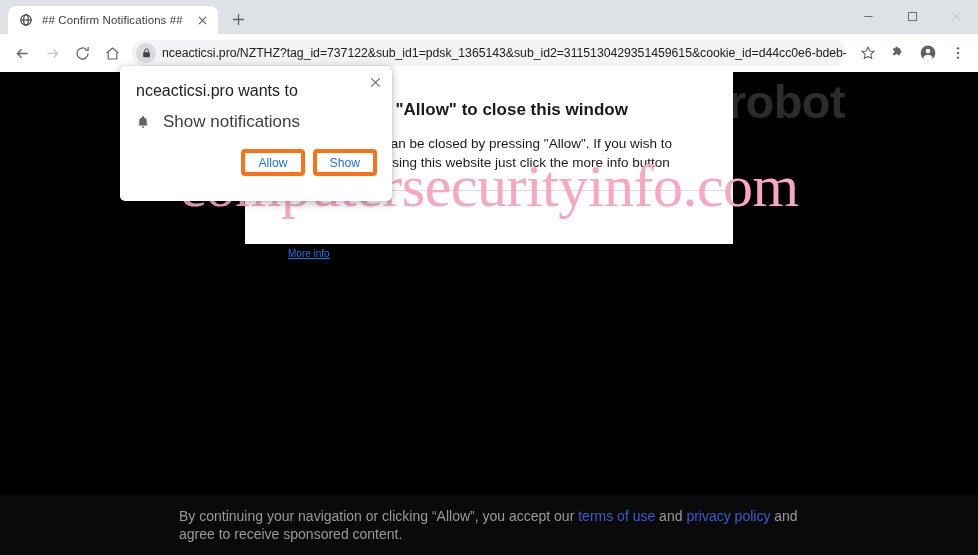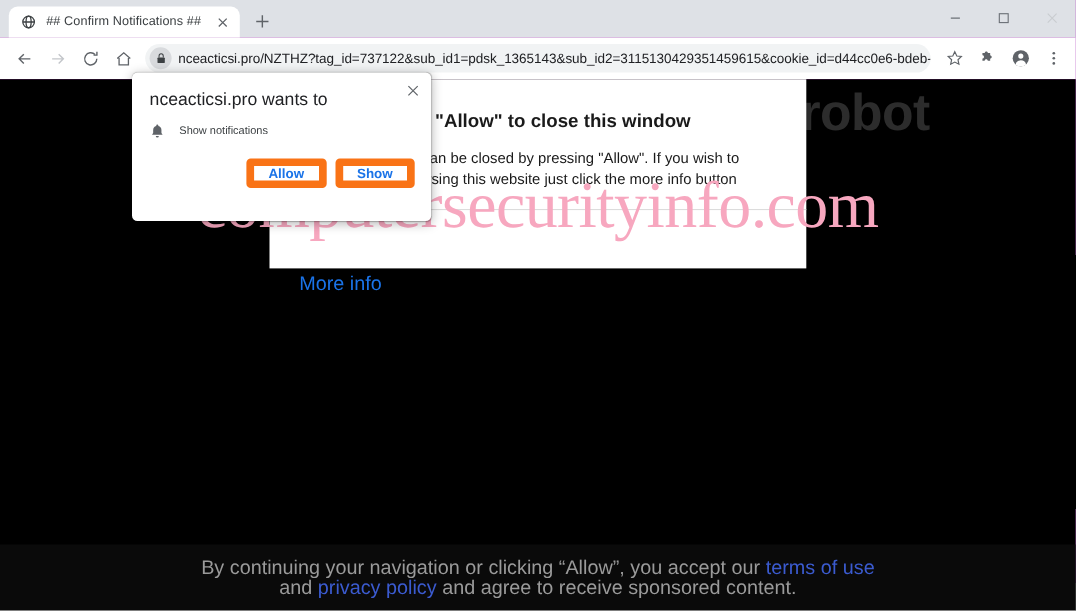--- a/index.html
+++ b/index.html
@@ -4,21 +4,21 @@
 <style>
   * { box-sizing: border-box; margin: 0; padding: 0; }
   html, body {
     width: 978px; height: 555px;
     overflow: hidden;
     font-family: "Liberation Sans", sans-serif;
     background: #ffffff;
   }
 
   
-  .browser { width: 978px; height: 530px; position: relative; background:#a21caf; }
+  .browser { width: 978px; height: 530px; position: relative; background:#f0abfc; }
 
   .titlebar {
     height: 34px;
     background: #dee1e6;
     display: flex;
     align-items: flex-end;
     position: relative;
   }
 
   .tabstrip { display: flex; align-items: flex-end; padding-left: 8px; }
@@ -180,22 +180,22 @@
     position: absolute;
     left: 0; bottom: 0;
     width: 978px; height: 60px;
     background: #0a0a0a;
     display: flex;
     align-items: center;
     justify-content: center;
   }
   .consent-text {
     width: 620px;
-    text-align: center;
-    font-size: 18px;
+    text-align: left;
+    font-size: 14px;
     line-height: 18.5px;
     color: #9a9a9a;
   }
   .consent-text a { color: #3b5bd0; text-decoration: none; }
 
   
   .perm-bubble {
     position: absolute;
     left: 120px; top: 66px;
     width: 272px; height: 135px;
@@ -215,47 +215,48 @@
   .perm-origin {
     padding: 16px 16px 0 16px;
     font-size: 16px;
     color: #202124;
   }
   .perm-row {
     display: flex; align-items: center;
     padding: 12px 16px 0 16px;
     gap: 13px;
   }
-  .perm-row-label { font-size: 10px; color: #3c4043; }
+  .perm-row-label { font-size: 17px; color: #3c4043; }
   .perm-actions {
     display: flex; justify-content: flex-end;
     gap: 8px;
     padding: 17px 15px 0 0;
   }
   .perm-btn {
     min-width: 52px;
     height: 27px;
     padding: 0 13px;
     background: #ffffff;
-    border: 7px solid #f97316;
+    border: 4px solid #f97316;
     border-radius: 4px;
     color: #1a73e8;
     font-size: 12.2px;
-    font-weight: bold;
+    font-weight: normal;
     font-family: "Liberation Sans", sans-serif;
     display: flex; align-items: center; justify-content: center; text-align: center;
   }
 
   
   .more-info {
     position: absolute;
-    left: 272px; top: 176px;
-    font-size: 18px;
+    left: 288px; top: 176px;
+    font-size: 10px;
     color: #1a73e8;
     z-index: 5;
+    text-decoration: underline;
   }
 
   svg { display: block; }
 </style>
 </head>
 <body>
 
 <div class="browser">
 
   <div class="titlebar">

